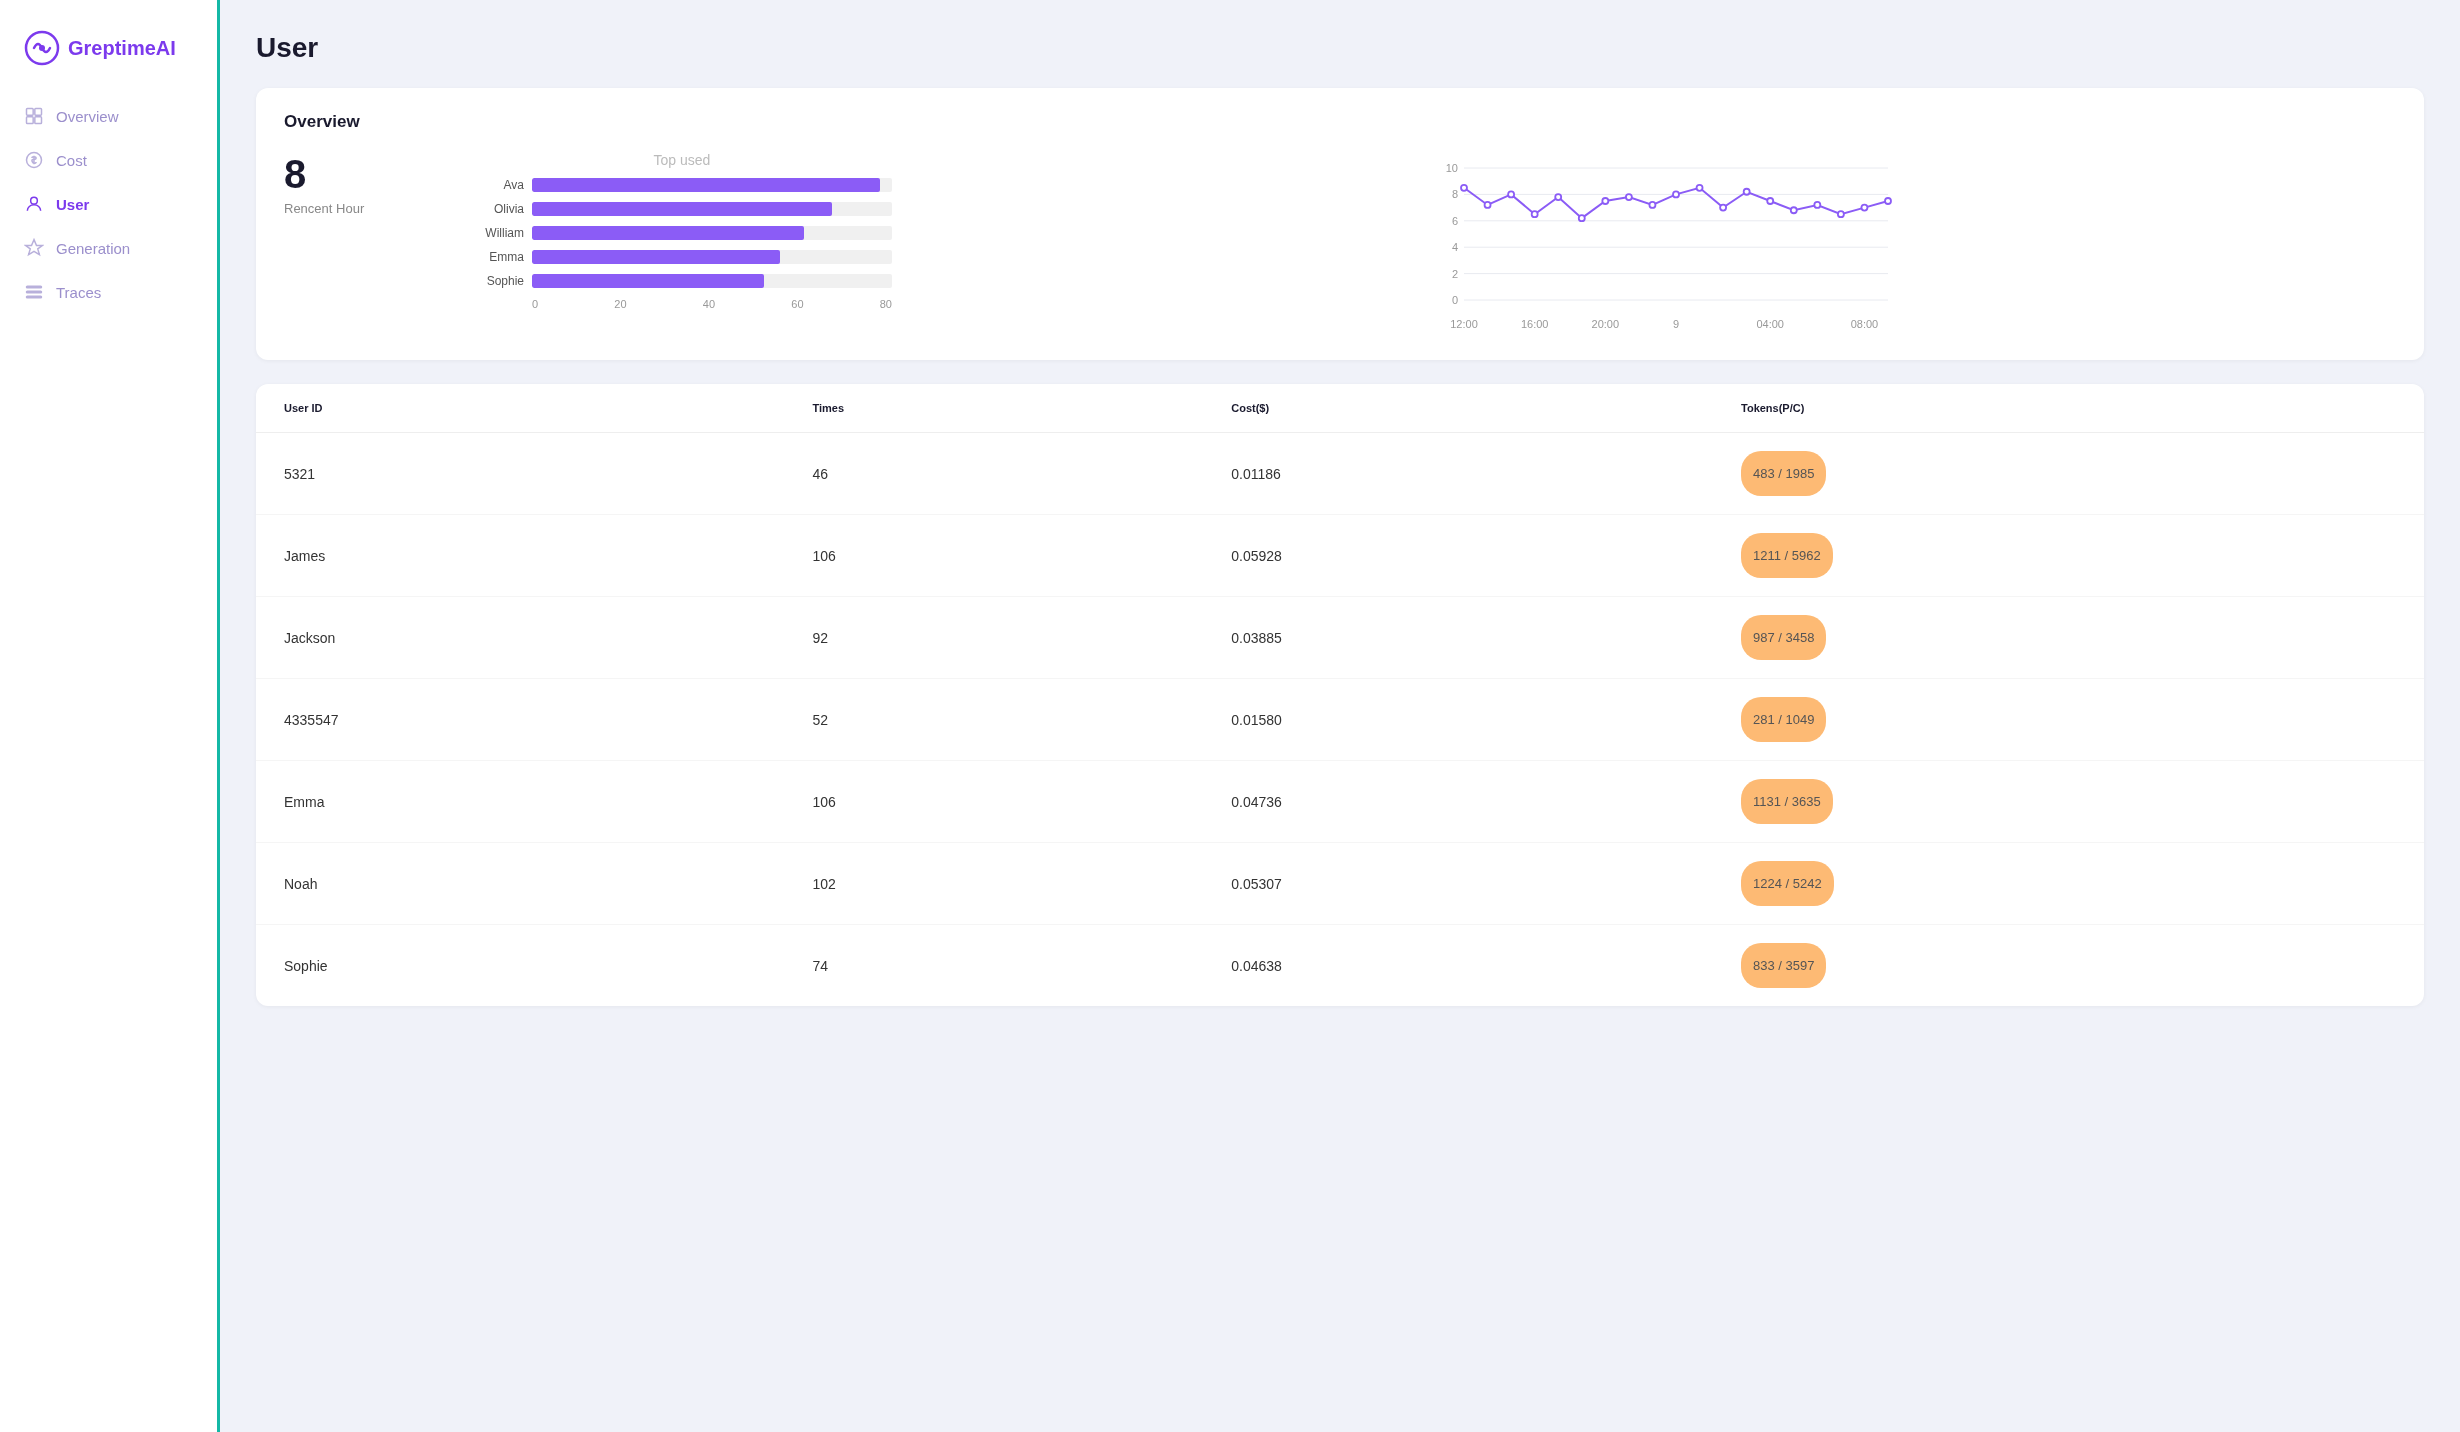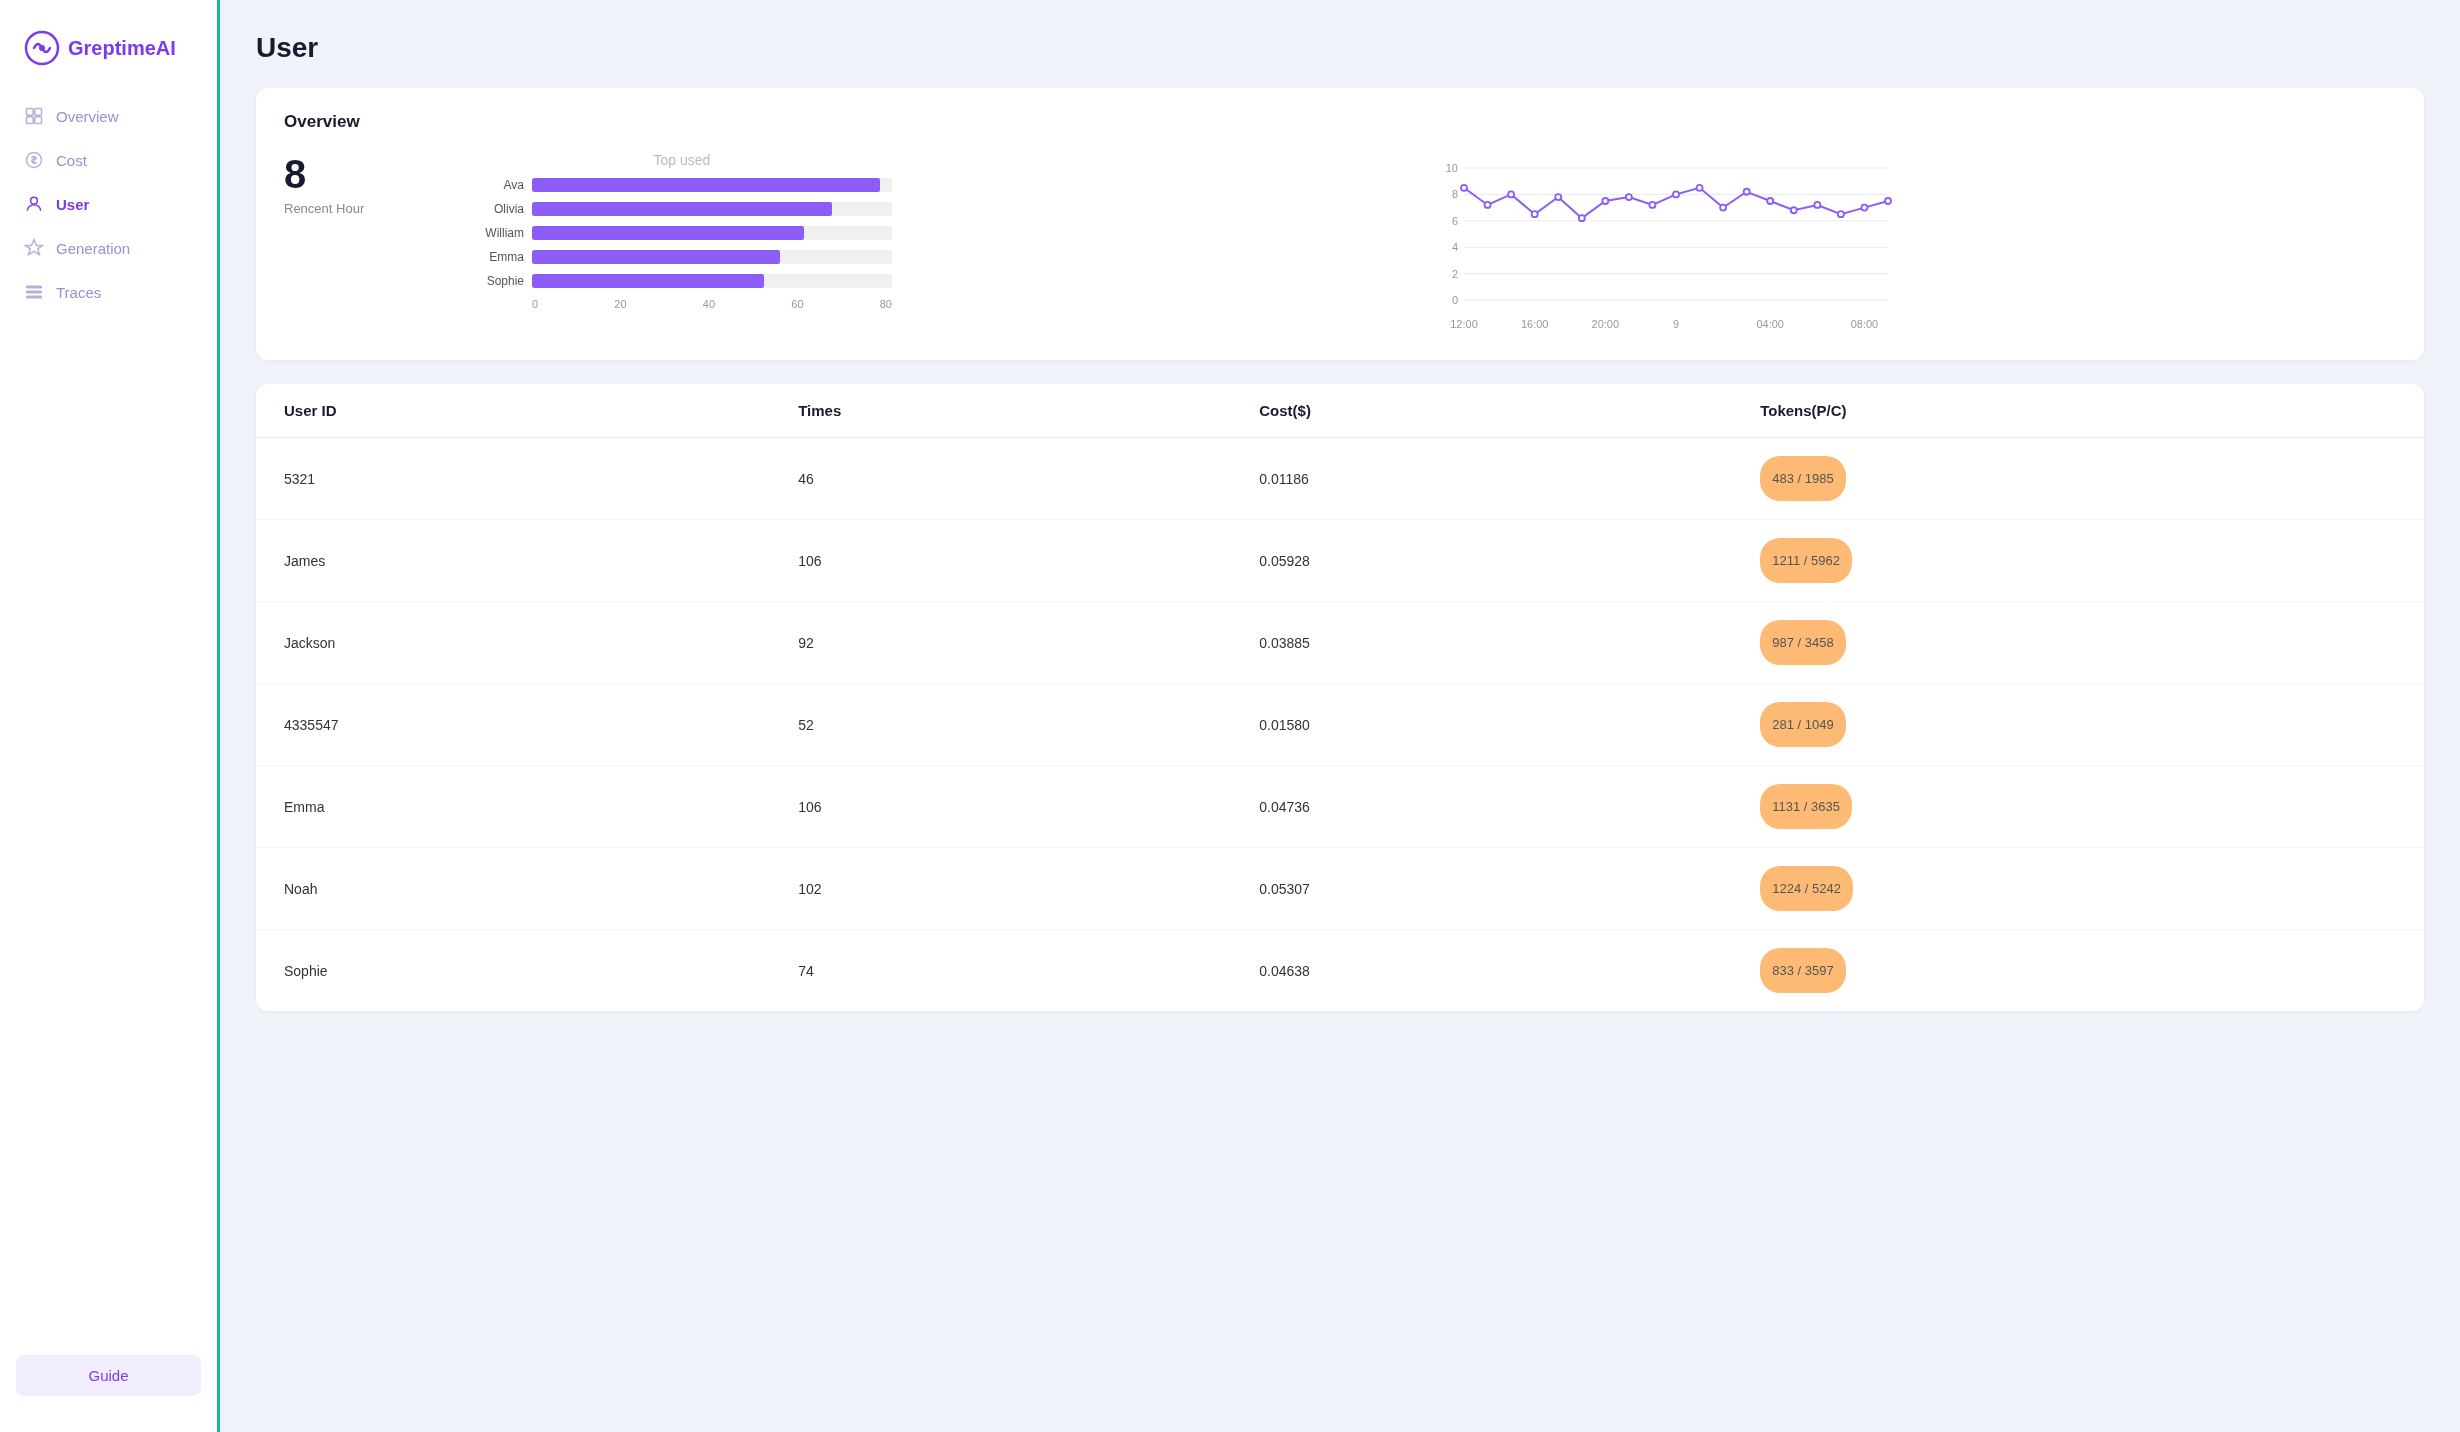--- a/index.html
+++ b/index.html
@@ -195,21 +195,21 @@
     table {
       width: 100%;
       border-collapse: collapse;
     }
     thead tr {
       border-bottom: 1px solid #eee;
     }
     th {
       padding: 18px 28px;
       text-align: left;
-      font-size: 15px;
+      font-size: 11px;
       font-weight: 600;
       color: #1a1a2e;
     }
     td {
       padding: 18px 28px;
       font-size: 14px;
       color: #333;
       border-bottom: 1px solid #f5f5f5;
     }
     tr:last-child td { border-bottom: none; }
@@ -291,23 +291,20 @@
     <span class="nav-icon">
       <svg class="nav-svg" viewBox="0 0 24 24">
           <rect x="3" y="5" width="18" height="2" rx="1"></rect>
           <rect x="3" y="11" width="18" height="2" rx="1"></rect>
           <rect x="3" y="17" width="18" height="2" rx="1"></rect>
         </svg>
     </span>
     <span>Traces</span>
   </div>
 
-  <div class="sidebar-footer">
-    <button class="guide-btn">Guide</button>
-  </div>
 </nav>
 
 <main class="main">
   <h1 class="page-title">User</h1>
 
   <div class="overview-card">
     <div class="overview-title">Overview</div>
     <div class="charts-row">
 
       <div class="stat-block">

